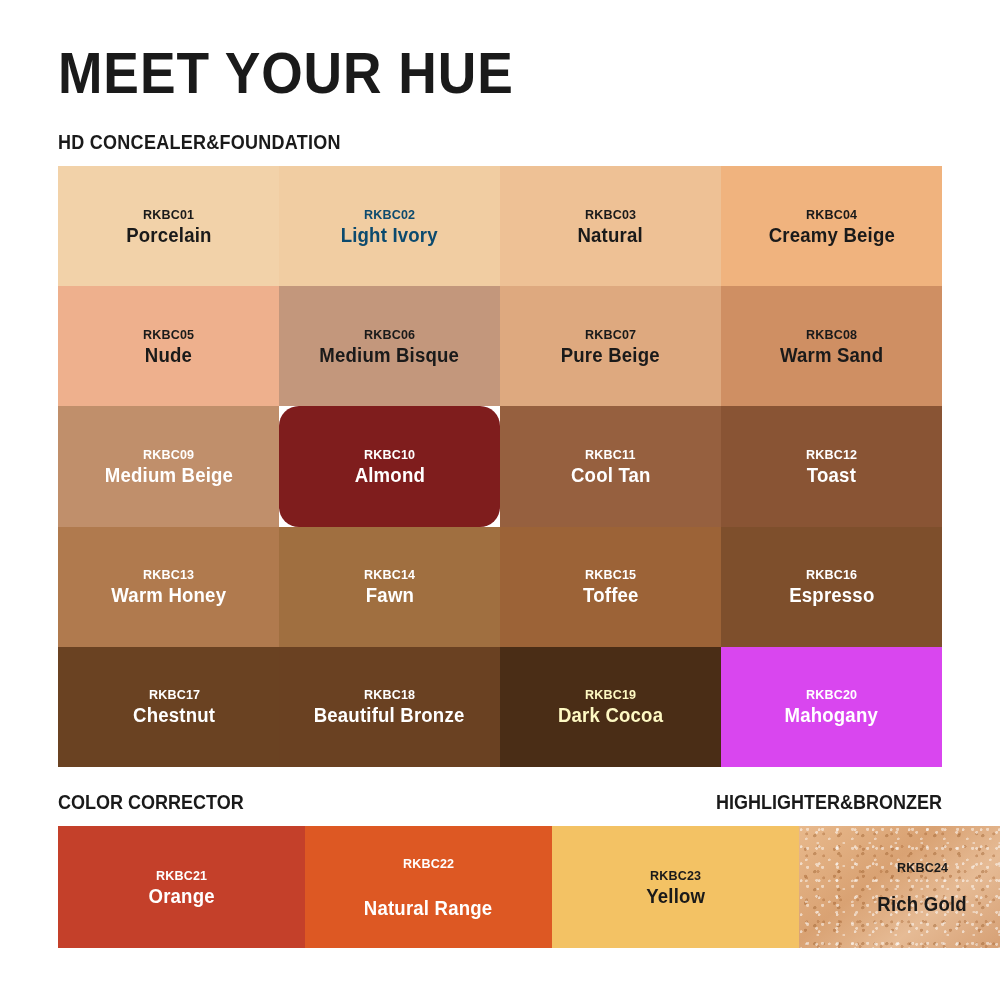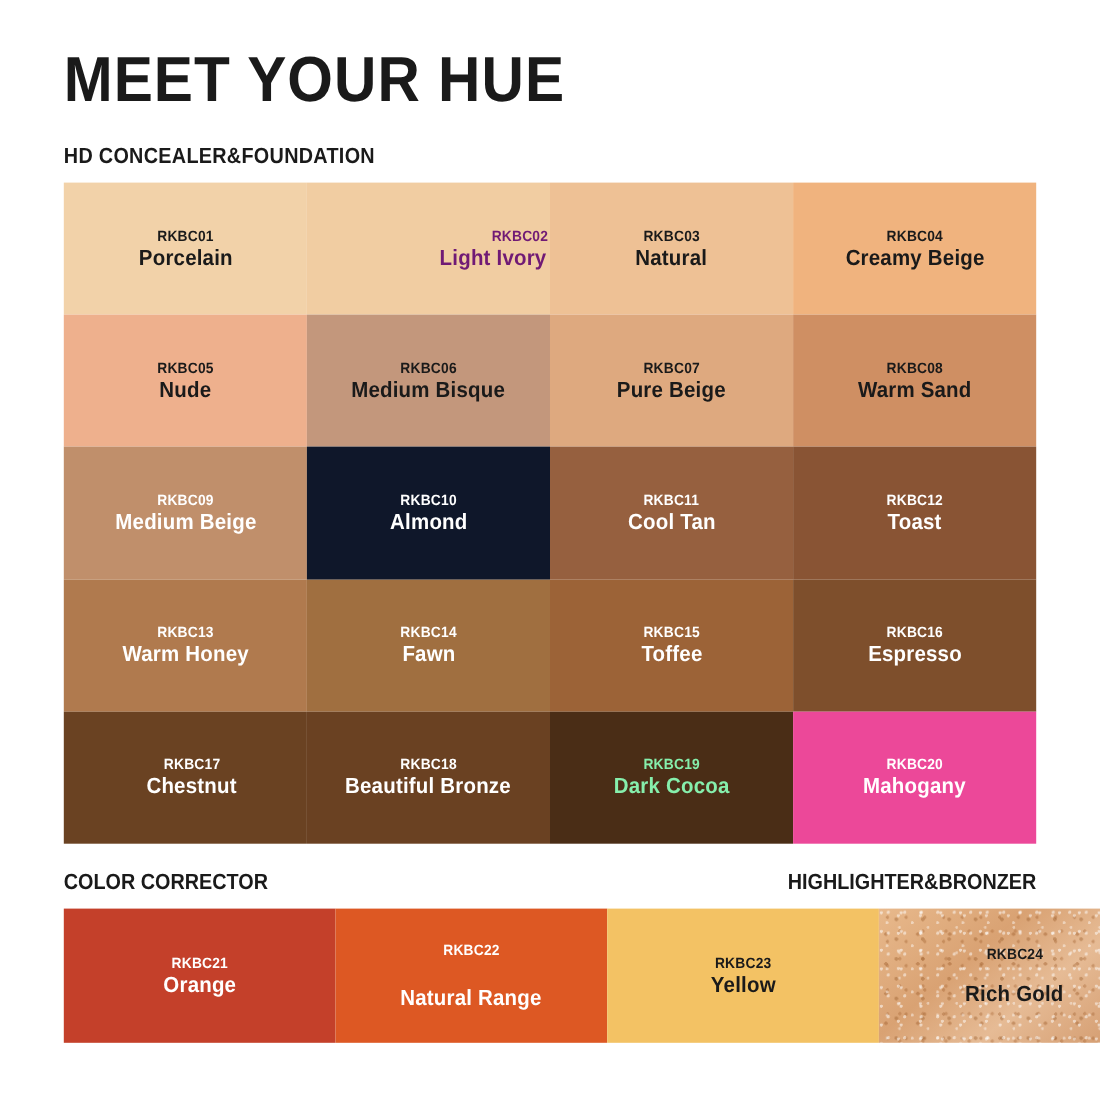--- a/index.html
+++ b/index.html
@@ -133,21 +133,21 @@
 <div class="page">
 
   <div class="title">MEET YOUR HUE</div>
   <div class="subtitle">HD CONCEALER&amp;FOUNDATION</div>
 
   <div class="grid">
     <div class="swatch" style="background: rgb(242, 210, 169); color: rgb(26, 26, 26);">
       <span class="code">RKBC01</span>
       <span class="name">Porcelain</span>
     </div>
-    <div class="swatch" style="background: rgb(241, 205, 162); color: #701a75; align-items: flex-end;">
+    <div class="swatch" style="background: rgb(241, 205, 162); color: #0c4a6e;">
       <span class="code">RKBC02</span>
       <span class="name">Light Ivory</span>
     </div>
     <div class="swatch" style="background: rgb(238, 193, 149); color: rgb(26, 26, 26);">
       <span class="code">RKBC03</span>
       <span class="name">Natural</span>
     </div>
     <div class="swatch" style="background: rgb(240, 179, 126); color: rgb(26, 26, 26);">
       <span class="code">RKBC04</span>
       <span class="name">Creamy Beige</span>
@@ -165,21 +165,21 @@
       <span class="name">Pure Beige</span>
     </div>
     <div class="swatch" style="background: rgb(207, 143, 99); color: rgb(26, 26, 26);">
       <span class="code">RKBC08</span>
       <span class="name">Warm Sand</span>
     </div>
     <div class="swatch" style="background: rgb(192, 143, 107); color: rgb(255, 255, 255);">
       <span class="code">RKBC09</span>
       <span class="name">Medium Beige</span>
     </div>
-    <div class="swatch" style="background: #0f172a; color: rgb(255, 255, 255);">
+    <div class="swatch" style="background: #7f1d1d; color: rgb(255, 255, 255); border-radius: 20px;">
       <span class="code">RKBC10</span>
       <span class="name">Almond</span>
     </div>
     <div class="swatch" style="background: rgb(150, 96, 63); color: rgb(255, 255, 255);">
       <span class="code">RKBC11</span>
       <span class="name">Cool Tan</span>
     </div>
     <div class="swatch" style="background: rgb(137, 84, 52); color: rgb(255, 255, 255);">
       <span class="code">RKBC12</span>
       <span class="name">Toast</span>
@@ -201,25 +201,25 @@
       <span class="name">Espresso</span>
     </div>
     <div class="swatch" style="background: rgb(106, 66, 34); color: rgb(255, 255, 255); padding-left: 12px;">
       <span class="code">RKBC17</span>
       <span class="name">Chestnut</span>
     </div>
     <div class="swatch" style="background: rgb(106, 65, 34); color: rgb(255, 255, 255);">
       <span class="code">RKBC18</span>
       <span class="name">Beautiful Bronze</span>
     </div>
-    <div class="swatch" style="background: rgb(74, 45, 22); color: #86efac;">
+    <div class="swatch" style="background: rgb(74, 45, 22); color: #fef9c3;">
       <span class="code">RKBC19</span>
       <span class="name">Dark Cocoa</span>
     </div>
-    <div class="swatch" style="background: #ec4899; color: rgb(255, 255, 255);">
+    <div class="swatch" style="background: #d946ef; color: rgb(255, 255, 255);">
       <span class="code">RKBC20</span>
       <span class="name">Mahogany</span>
     </div>
   </div>
 
   <div class="labels-row">
     <div class="label-left">COLOR CORRECTOR</div>
     <div class="label-right">HIGHLIGHTER&amp;BRONZER</div>
   </div>
 

